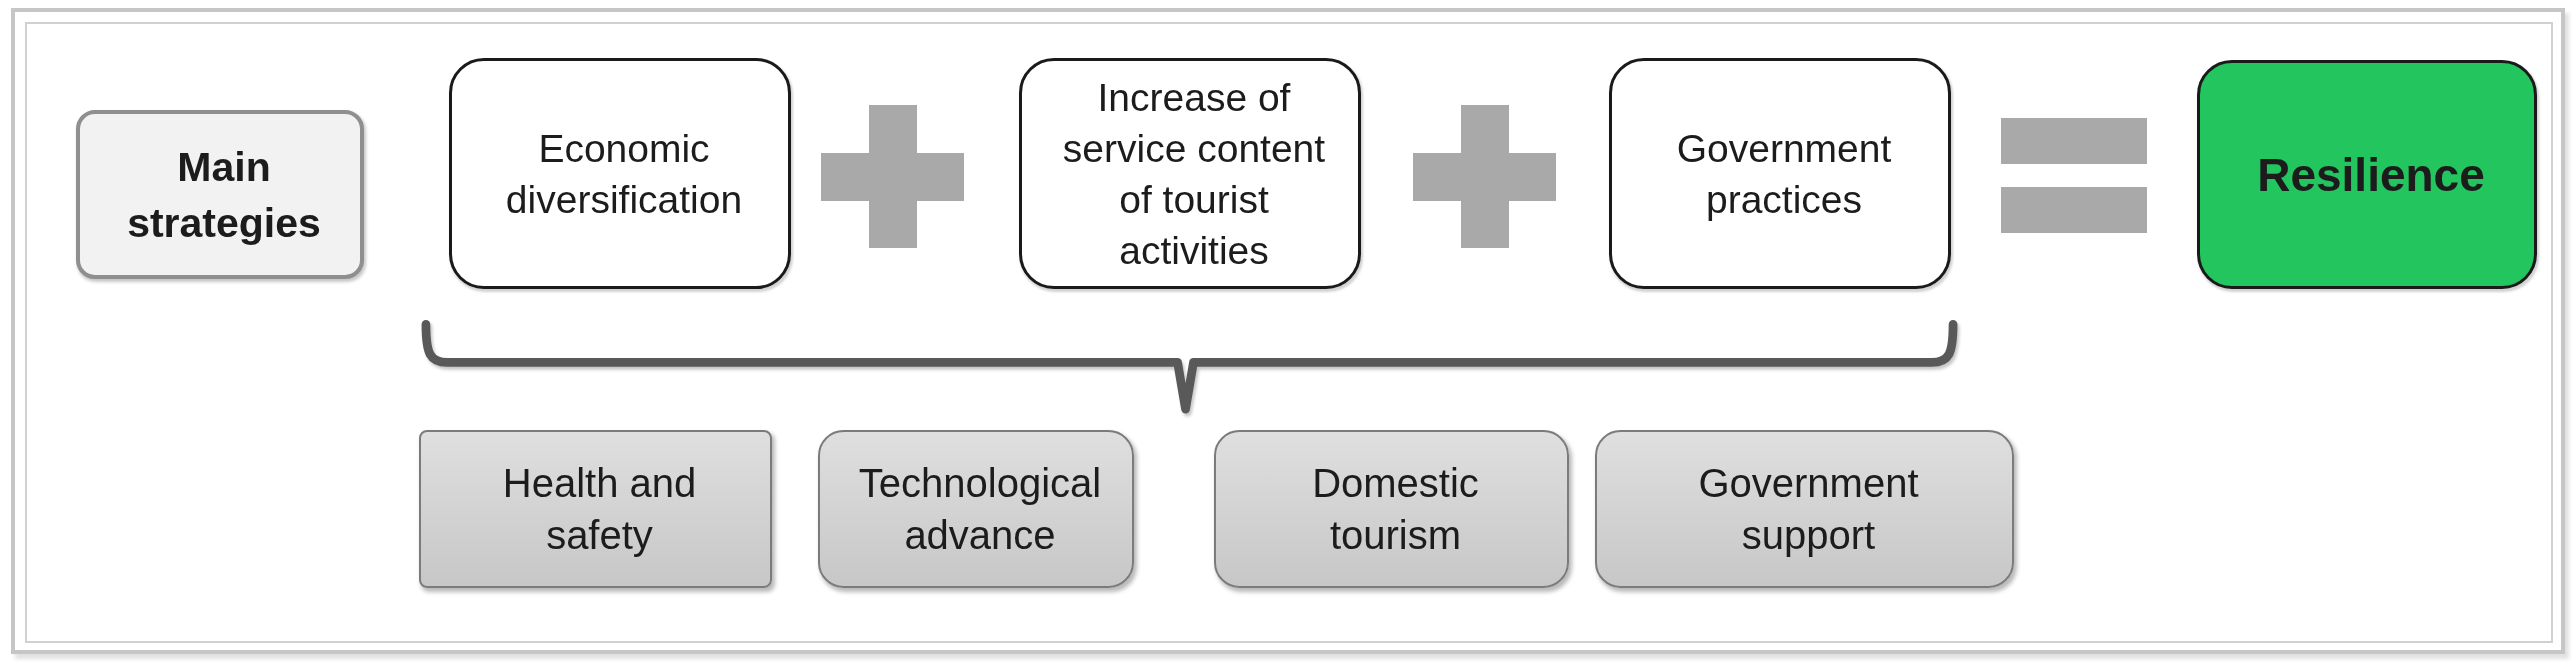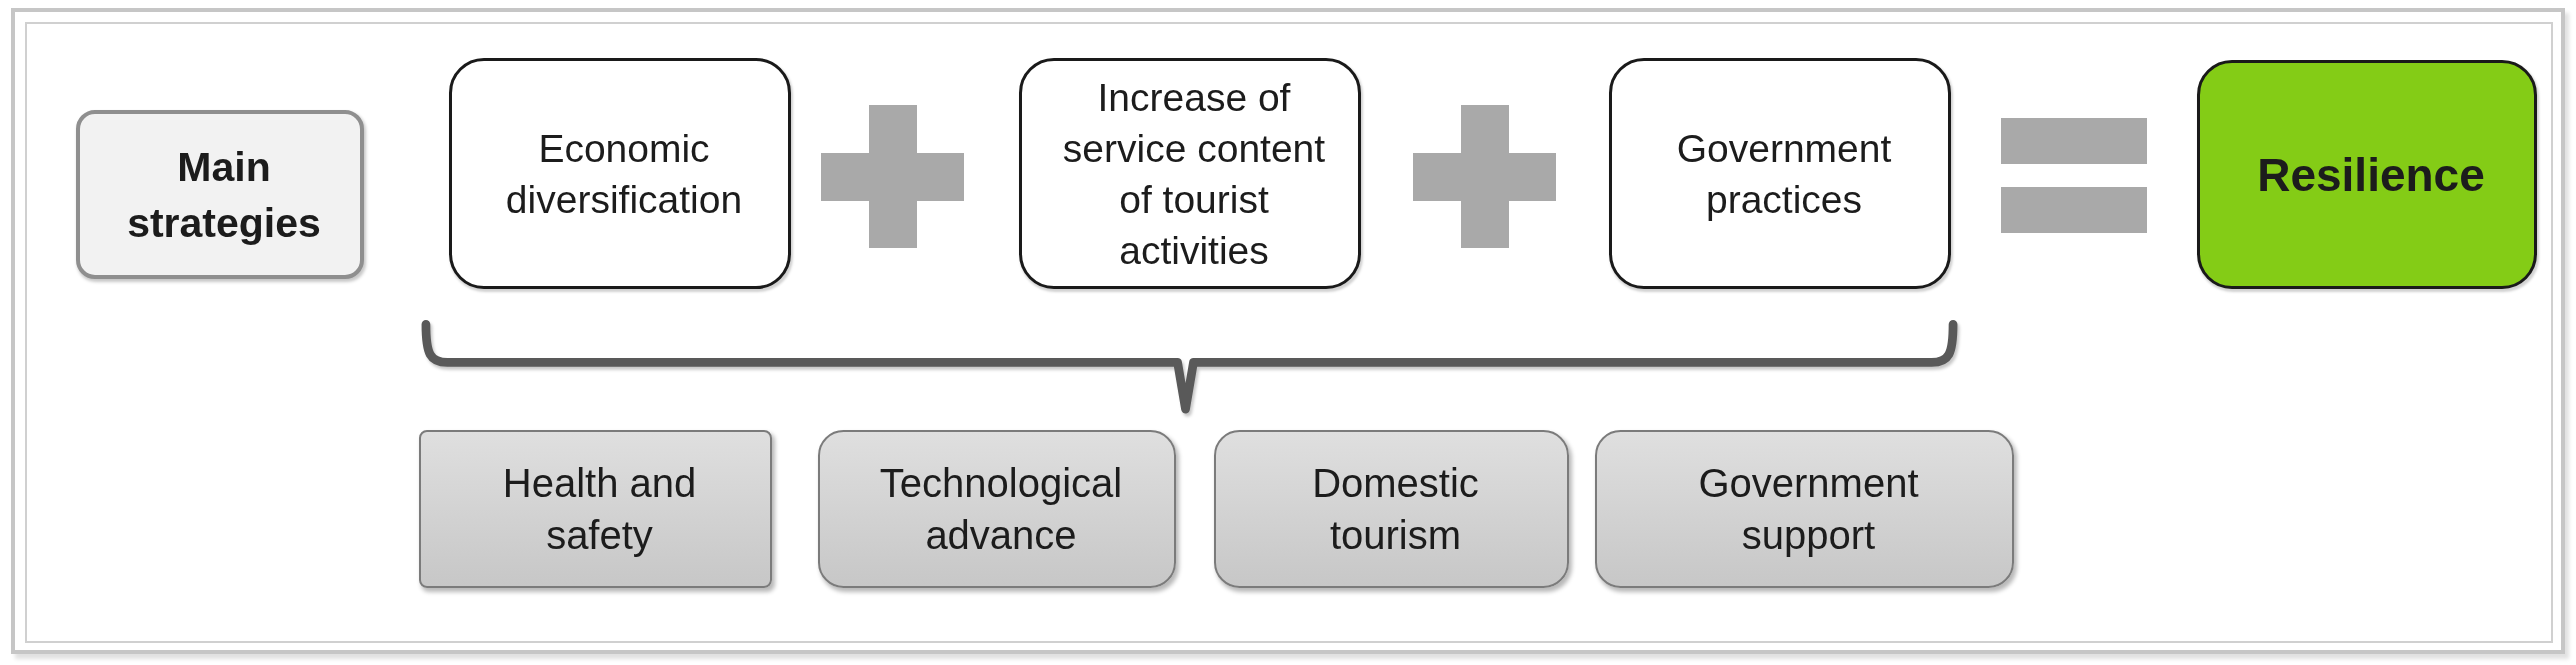--- a/index.html
+++ b/index.html
@@ -66,21 +66,21 @@
     box-shadow: 1.6px 2.4px 2.4px rgba(0,0,0,0.18);
   }
   .term-1 { left: 449px; }
   .term-2 { left: 1019px; }
   .term-3 { left: 1609px; }
 
   
   .result-box {
     left: 2197px; top: 60px;
     width: 340px; height: 229px;
-    background: #84cc16;
+    background: #22c55e;
     border: 3.2px solid var(--term_border, #1a1a1a);
     border-radius: 35px;
     font-size: 46px; font-weight: bold;
     box-shadow: 1.6px 2.4px 2.4px rgba(0,0,0,0.18);
   }
 
   
   .plus {
     position: absolute;
     top: 105px;
@@ -130,21 +130,21 @@
   .factor-box {
     top: 430px;
     height: 158px;
     background: linear-gradient(to bottom, var(--factor_fill_top, #dfdfdf), var(--factor_fill_bottom, #c7c7c7));
     border: 2.4px solid var(--factor_border, #7b7b7b);
     border-radius: 25.5px;
     font-size: 40px; line-height: 52px;
     box-shadow: 2.4px 3.2px 4px rgba(0,0,0,0.28);
   }
   .factor-1 { left: 419px;  width: 353px; border-radius: 8px; }
-  .factor-2 { left: 818px; width: 358px; }
+  .factor-2 { left: 818px; width: 316px; }
   .factor-3 { left: 1214px; width: 355px; }
   .factor-4 { left: 1595px; width: 419px; }
 </style>
 </head>
 <body>
 
 <div id="canvas">
 
   <div class="frame-outer"></div>
   <div class="frame-inner"></div>

